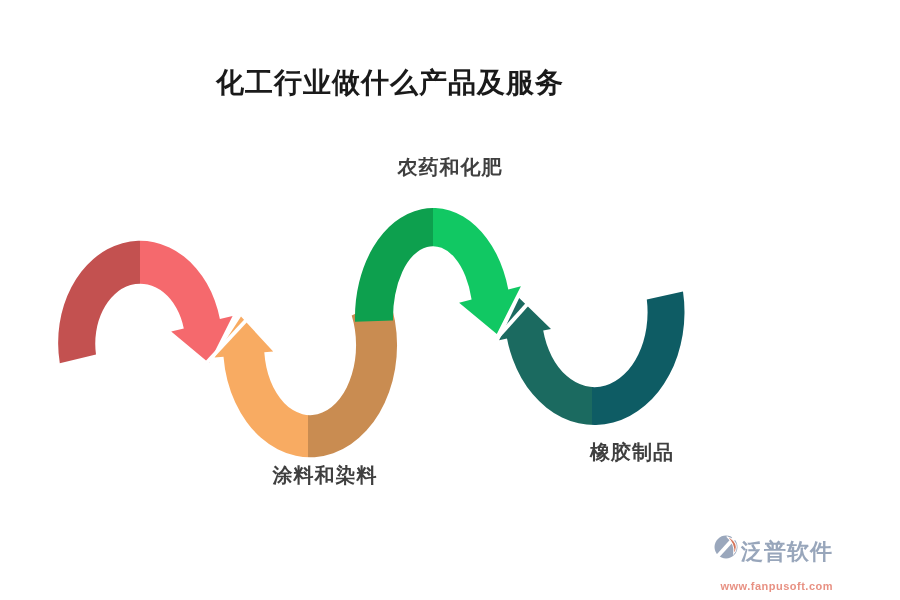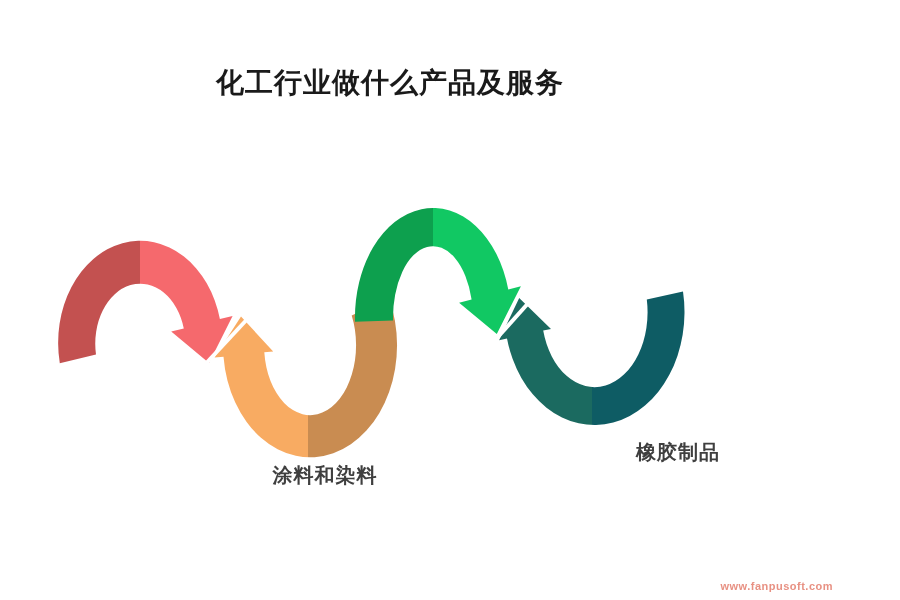--- a/index.html
+++ b/index.html
@@ -12,26 +12,26 @@
     position:absolute;left:390px;top:64px;transform:translateX(-50%);
     font-size:28px;font-weight:bold;color:#1a1a1a;white-space:nowrap;letter-spacing:1px;
   }
   .arc-label{
     position:absolute;transform:translateX(-50%);
     font-size:20px;font-weight:bold;color:#3f3f3f;white-space:nowrap;letter-spacing:1px;
   }
   #label-plastics{left:175px;top:154px;}
   #label-pesticides{left:450px;top:154px;}
   #label-paints{left:325px;top:462px;text-align:right;}
-  #label-rubber{left:632px;top:439px;margin-left:46px;}
+  #label-rubber{left:632px;top:439px;}
   #arcs{position:absolute;left:0;top:0;}
   .watermark{position:absolute;right:7px;bottom:8px;text-align:right;line-height:1;}
   .wm-top{display:flex;align-items:flex-end;justify-content:flex-end;gap:2px;}
   .wm-brand{font-size:22px;font-weight:bold;letter-spacing:1px;}
-  .wm-url{font-size:11px;margin-top:10px;letter-spacing:0.5px;font-weight:bold;}
+  .wm-url{font-size:11px;margin-top:18px;letter-spacing:0.5px;font-weight:bold;}
 </style>
 </head>
 <body>
 
 <div class="canvas">
 
   <div class="title">化工行业做什么产品及服务</div>
 
   <svg id="arcs" width="900" height="600" viewBox="0 0 900 600">
       <defs>
@@ -61,20 +61,29 @@
         </linearGradient>
       </defs>
       <path d="M59.8 363.2 A82 102 0 0 1 219.9 319.1 L232.6 316.1 L209.0 363.1 L171.2 331.4 L183.8 328.5 A45 60 0 0 0 96.0 354.5 Z" fill="url(#grad0)"></path>
       <path d="M388.8 297.7 A87 112 0 1 1 223.5 356.7 L214.5 357.6 L241.0 316.6 L273.2 351.4 L264.3 352.3 A46 70 0 1 0 351.7 315.4 Z" fill="url(#grad1)"></path>
       <line x1="198" y1="372" x2="252" y2="314" stroke="#ffffff" stroke-width="4"></line>
       <path d="M355.0 321.8 A78 110 0 0 1 508.3 289.5 L520.9 286.2 L496.8 333.9 L459.1 302.7 L471.6 299.4 A40 72 0 0 0 393.0 320.5 Z" fill="url(#grad2)"></path>
       <path d="M683.0 291.5 A90 113 0 0 1 507.0 338.5 L499.1 340.2 L519.2 298.0 L551.0 328.9 L543.2 330.6 A53 75 0 0 0 646.8 299.4 Z" fill="url(#grad3)"></path>
       <line x1="488" y1="348" x2="540" y2="290" stroke="#ffffff" stroke-width="4"></line>
     </svg>
 
+  <div class="arc-label" id="label-pesticides">农药和化肥</div>
   <div class="arc-label" id="label-paints">涂料和染料</div>
   <div class="arc-label" id="label-rubber">橡胶制品</div>
 
   <div class="watermark">
+    <div class="wm-top">
+      <svg width="26" height="32" viewBox="0 0 34 34">
+        <circle id="wm-c" cx="17" cy="17" r="15" fill="#9aa7bc"></circle>
+        <rect x="-6" y="14.5" width="48" height="5" fill="#ffffff" transform="rotate(-48 17 17)"></rect>
+        <path id="wm-leaf" d="M18 3.5 C25 5 30.5 11 30.5 17 C30.5 20.5 29.3 23.5 27 25.8 C28.4 17.5 25 9.5 18 3.5 Z" stroke="#ffffff" stroke-width="1.4" fill="#d4745a"></path>
+      </svg>
+      <span class="wm-brand" style="color: rgb(152, 166, 187);">泛普软件</span>
+    </div>
     <div class="wm-url" style="color: rgb(232, 145, 131);">www.fanpusoft.com</div>
   </div>
 
 </div>
 
 </body></html>

